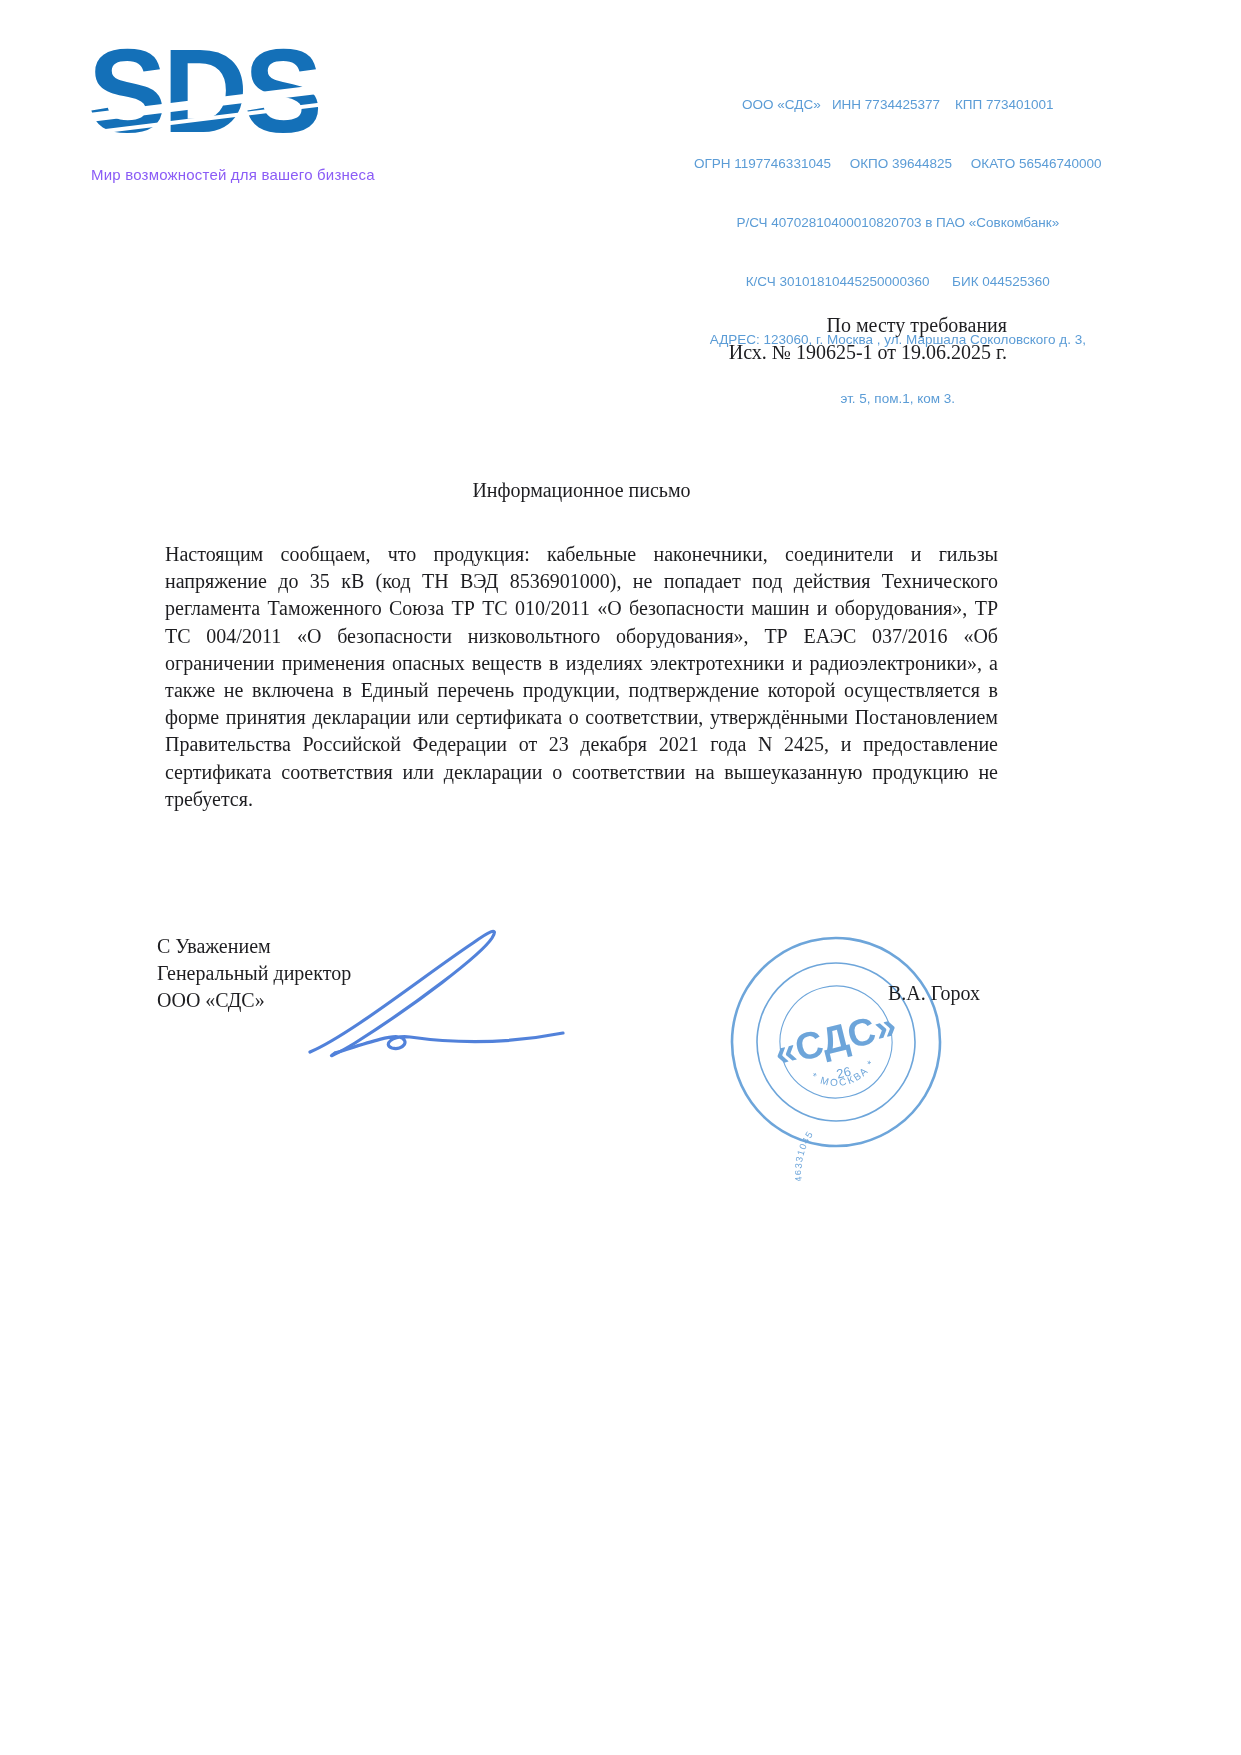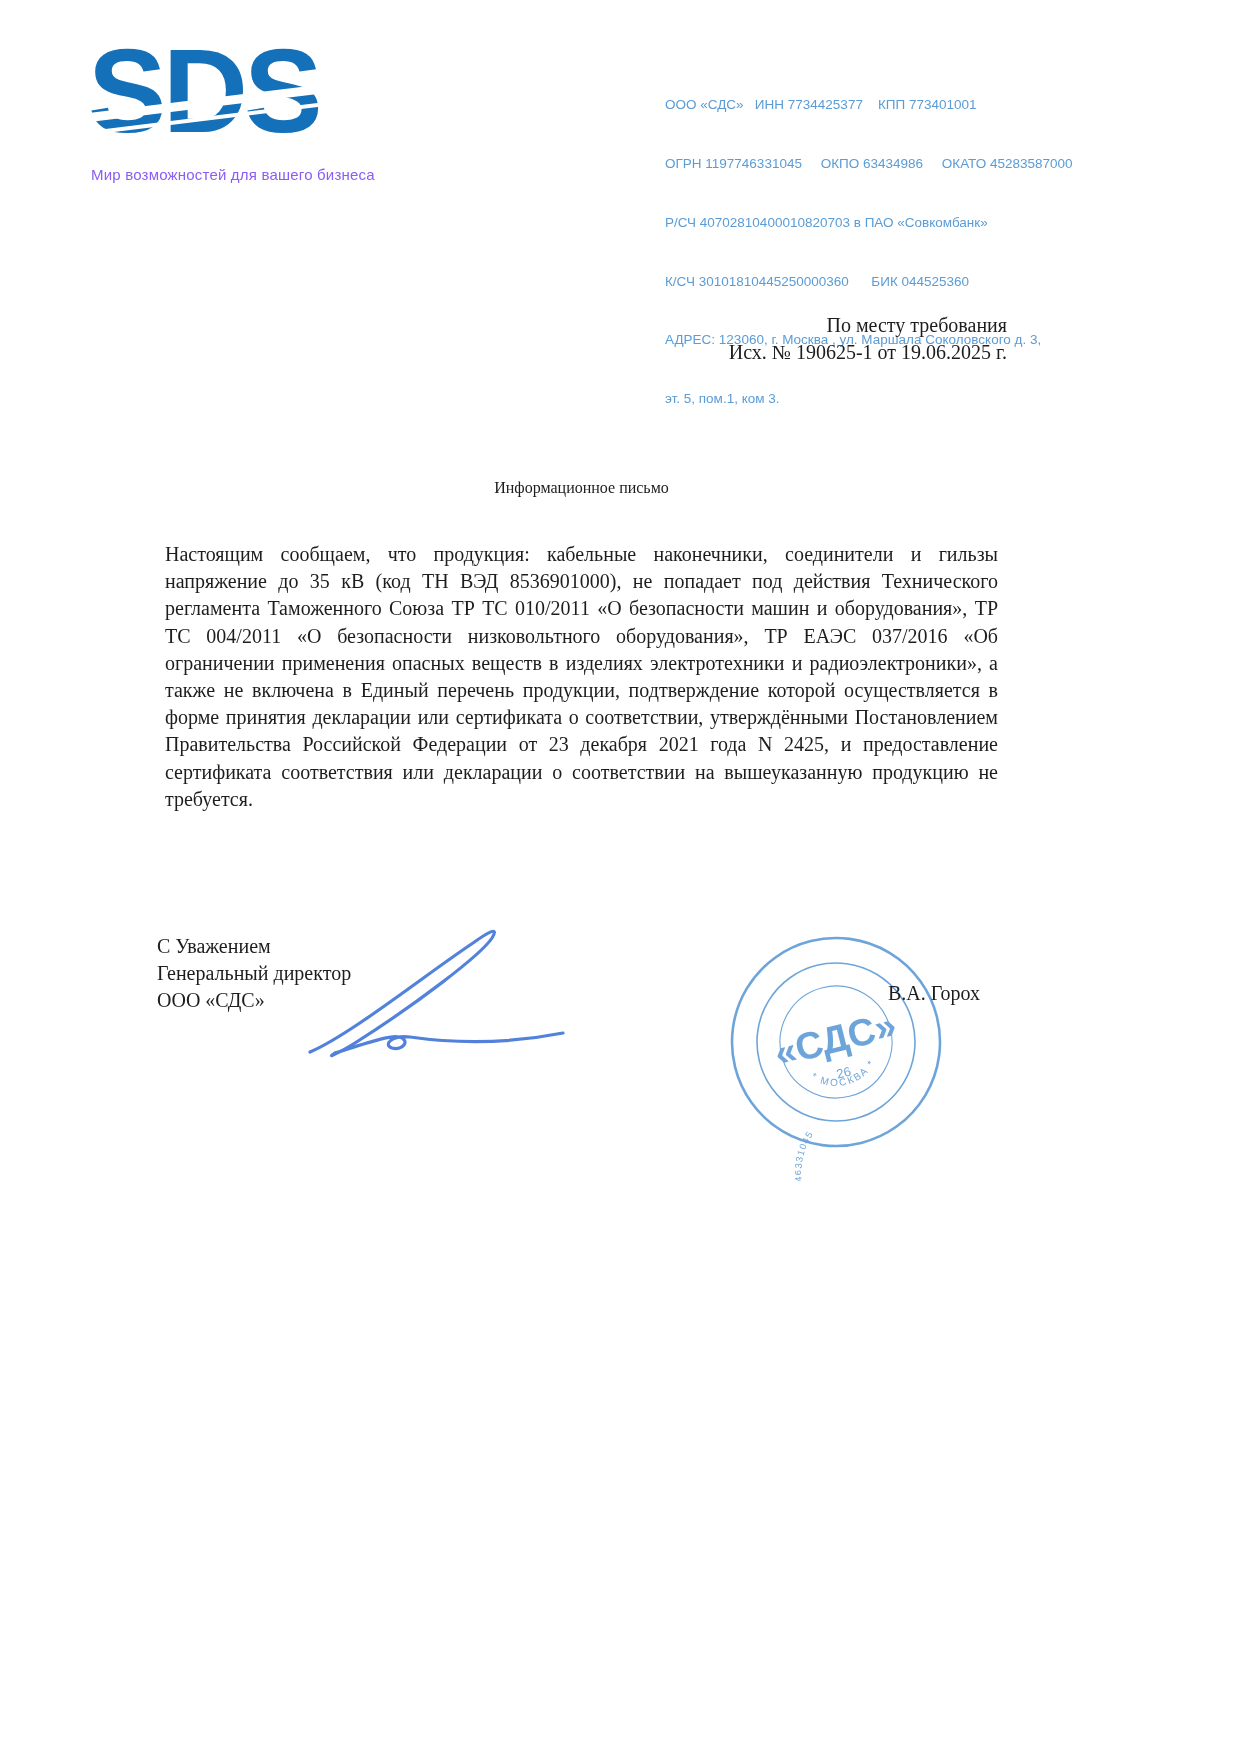--- a/index.html
+++ b/index.html
@@ -34,34 +34,34 @@
     position: absolute; left: -10px; top: 74px;
     width: 300px; height: 4px; background: #ffffff;
     transform: rotate(-7deg);
   }
   .tagline {
     position: absolute; left: 91px; top: 166px;
     font-family: "Liberation Sans", sans-serif;
     font-size: 15px; color: #8b5cf6; letter-spacing: 0.2px;
   }
   .company-details {
-    position: absolute; left: 665px; top: 56px;
+    position: absolute; left: 694px; top: 56px;
     font-family: "Liberation Sans", sans-serif;
     font-size: 13.5px; line-height: 19.6px;
-    color: #5b9cd6; white-space: pre;
+    color: #5b9cd6; white-space: pre; text-align: center;
   }
   
   .ref-block {
     position: absolute; right: 234px; top: 312px;
     text-align: right; font-size: 20px; line-height: 27px;
   }
   
   .title {
     position: absolute; left: 157px; top: 479px; width: 849px;
-    text-align: center; font-size: 16px; font-weight: 400;
+    text-align: center; font-size: 20px; font-weight: 400;
   }
   .body-text {
     position: absolute; left: 157px; top: 533px; width: 849px;
     font-size: 20px; line-height: 27.2px; text-align: justify;
   }
   .body-text p { margin: 8px; }
   
   .signoff {
     position: absolute; left: 157px; top: 933px;
     font-size: 20px; line-height: 26.8px;
@@ -88,21 +88,21 @@
 
   <div class="logo-block">
     <div class="logo-text">SDS</div>
     <div class="logo-slash"></div>
     <div class="logo-slash2"></div>
   </div>
   <div class="tagline">Мир возможностей для вашего бизнеса</div>
 
   <div class="company-details">
     <div>ООО «СДС»   ИНН 7734425377    КПП 773401001</div>
-    <div>ОГРН 1197746331045     ОКПО 63434986     ОКАТО 45283587000</div>
+    <div>ОГРН 1197746331045     ОКПО 39644825     ОКАТО 56546740000</div>
     <div>Р/СЧ 40702810400010820703 в ПАО «Совкомбанк»</div>
     <div>К/СЧ 30101810445250000360      БИК 044525360</div>
     <div>АДРЕС: 123060, г. Москва , ул. Маршала Соколовского д. 3,</div>
     <div>эт. 5, пом.1, ком 3.</div>
   </div>
 
   <div class="ref-block">
     <div>По месту требования</div>
     <div>Исх. № 190625-1 от 19.06.2025 г.</div>
   </div>

